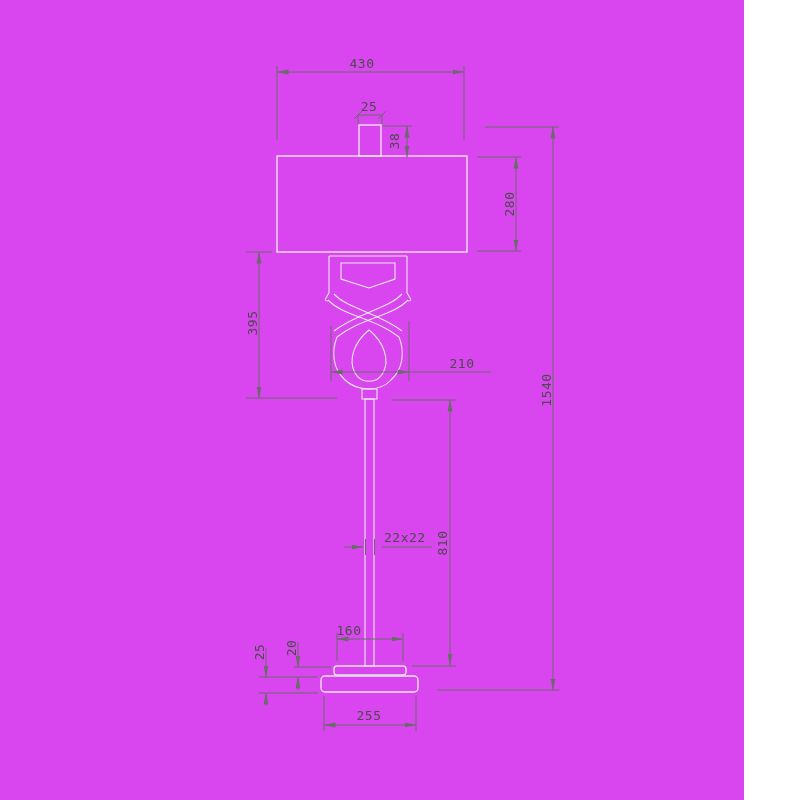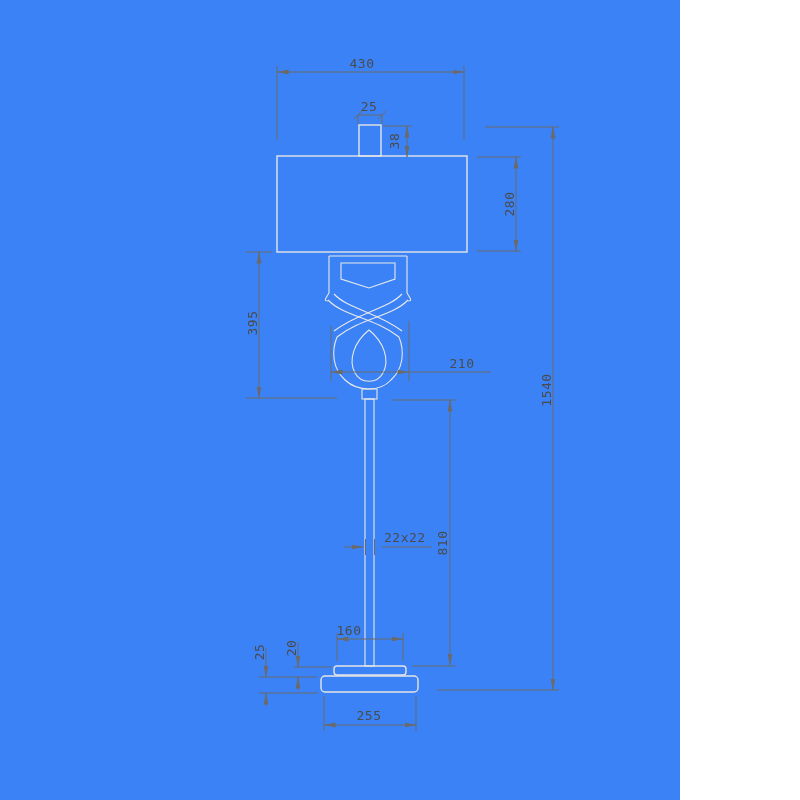--- a/index.html
+++ b/index.html
@@ -1,16 +1,16 @@
 <!DOCTYPE html>
 <html><head>
 <meta charset="utf-8">
 <style>
   html,body{margin:0;padding:0;background:#ffffff;}
-  .canvas{position:relative;width:680px;height:800px;background:#3b82f6;overflow:hidden;}
+  .canvas{position:relative;width:744px;height:800px;background:#d946ef;overflow:hidden;}
   svg{position:absolute;left:0;top:0;}
   .lamp{stroke:#e5e5e5;fill:none;stroke-width:1.4;}
   .lamp-thin{stroke:#e9e9e9;fill:none;stroke-width:1.1;}
   .dim{stroke:#6a6a6a;fill:none;stroke-width:1;}
   .dim-text{fill:#4b4b4b;font-family:"DejaVu Sans Mono",monospace;font-size:13px;letter-spacing:0.5px;}
 </style>
 </head>
 <body>
 
 <div class="canvas">

